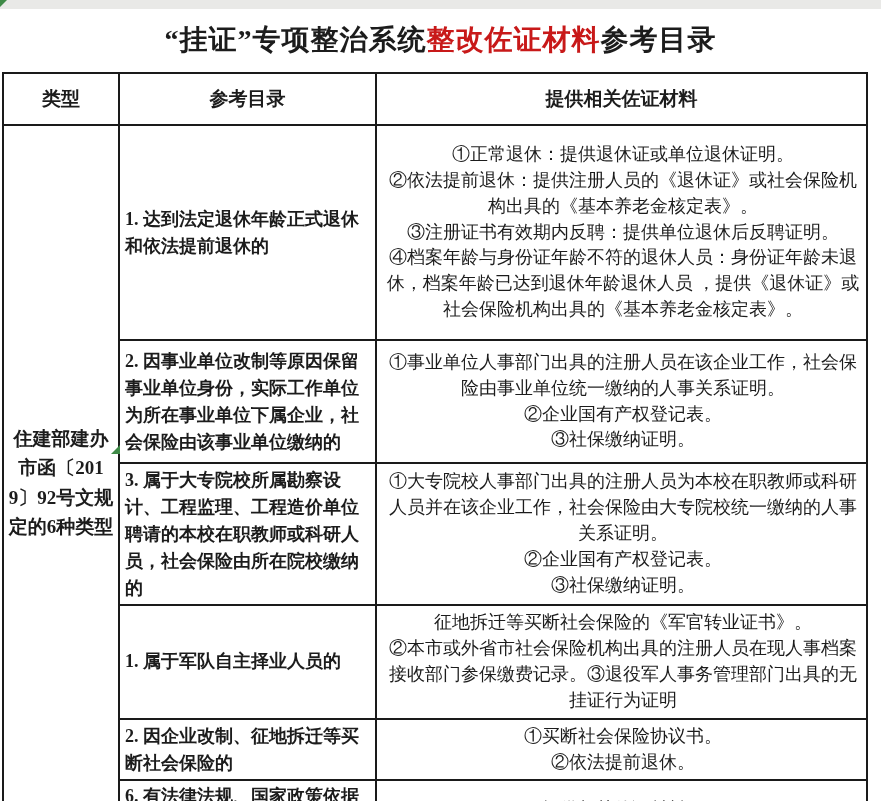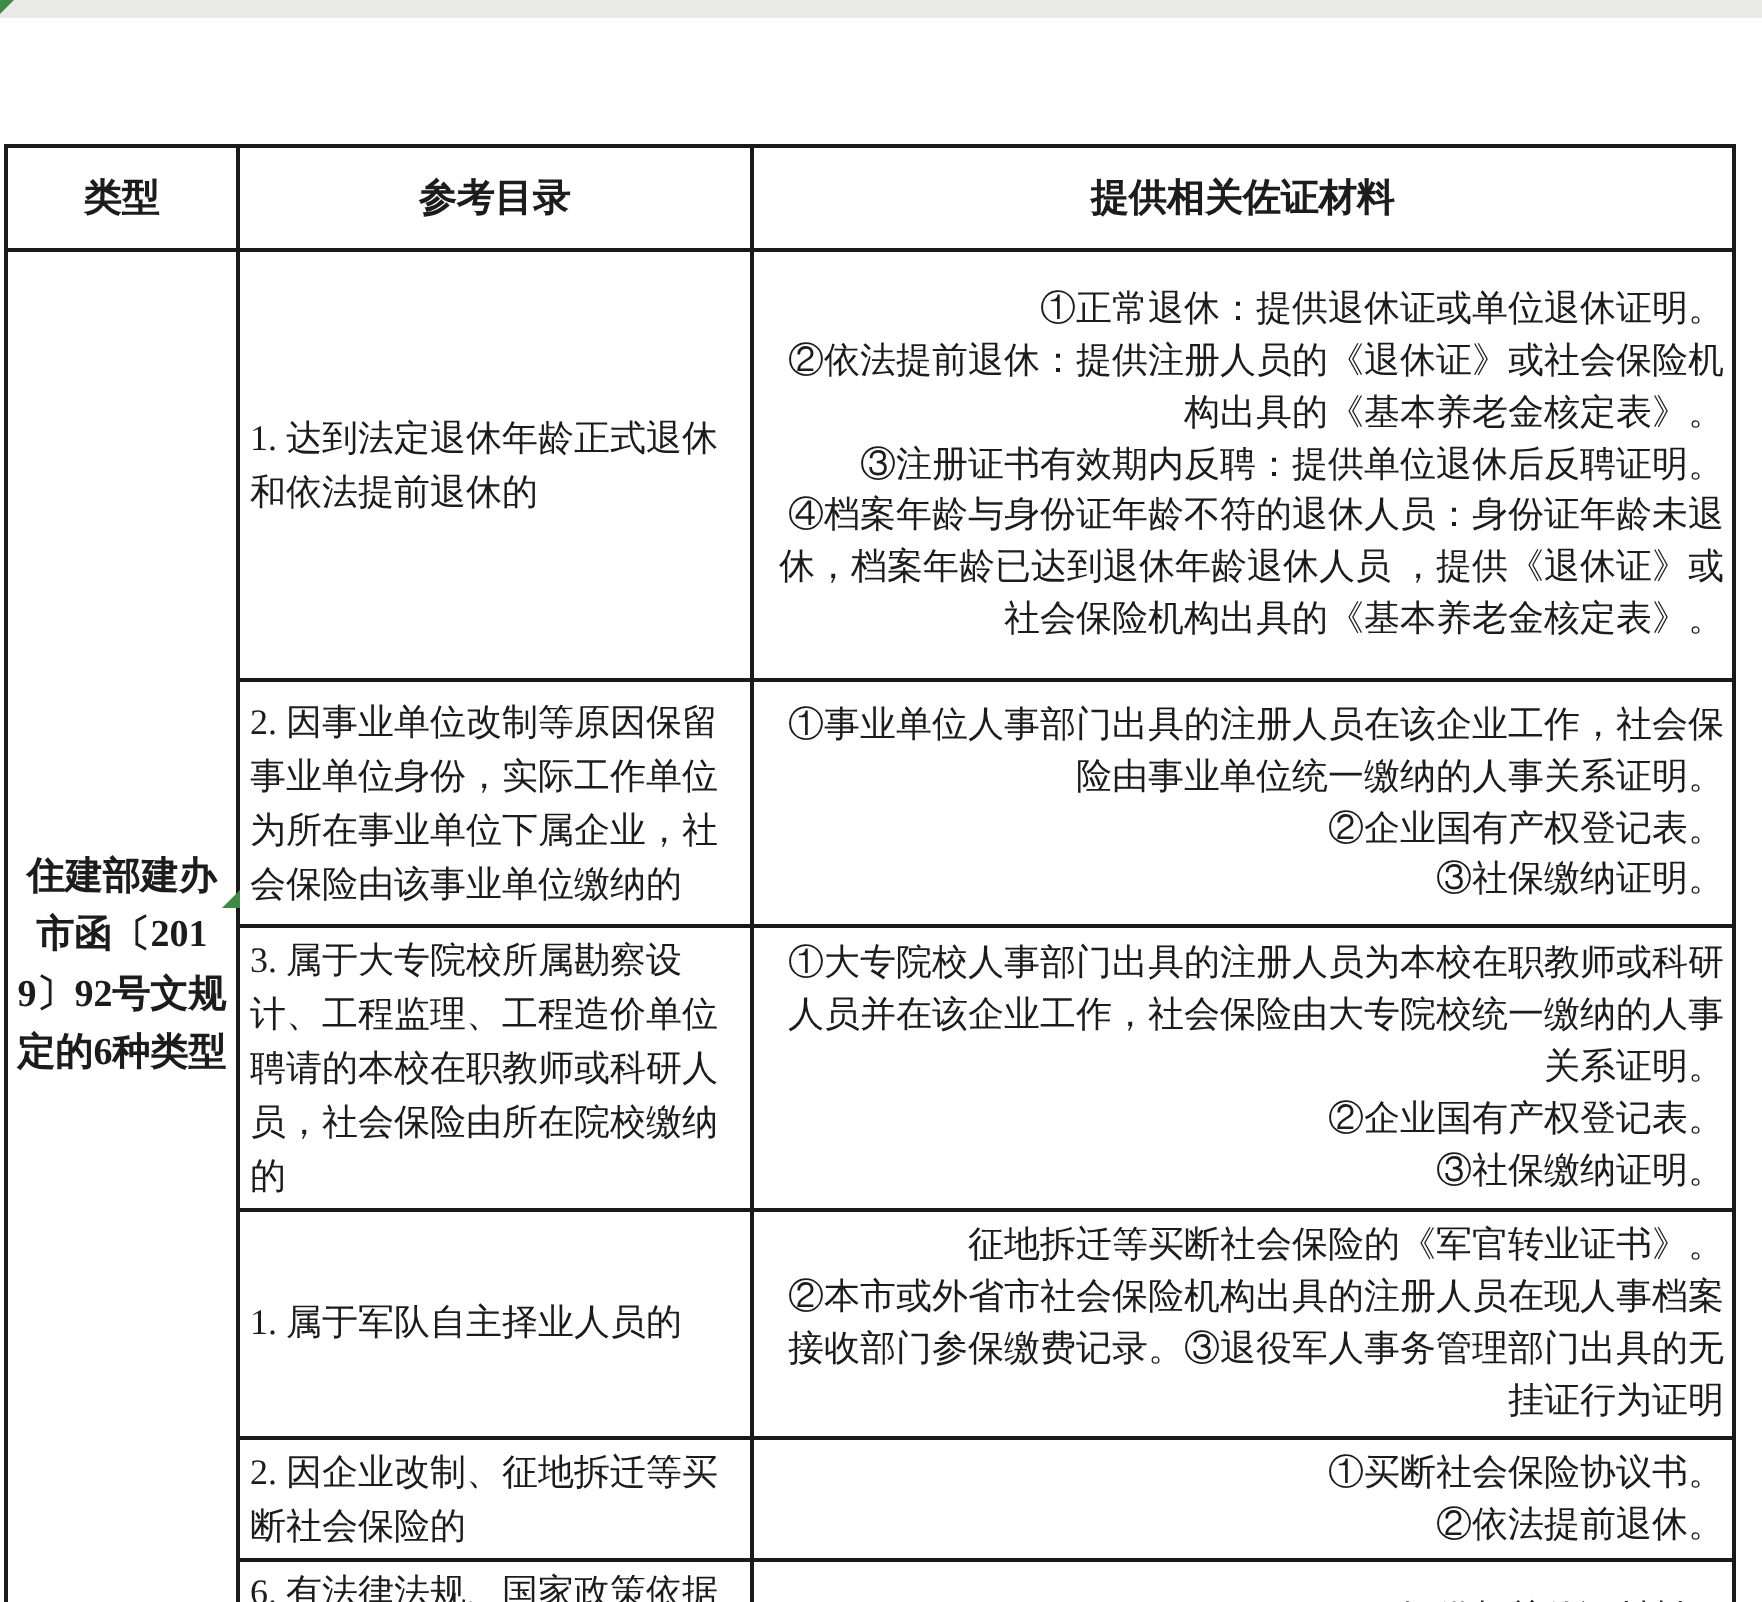--- a/index.html
+++ b/index.html
@@ -73,24 +73,25 @@
     padding: 2px 3px;
     line-height: 1.55;
     word-break: break-all;
   }
   td.situation {
     font-size: 18px;
     text-align: left;
     padding: 2px 2px 2px 5px;
     line-height: 1.5;
     word-break: break-all;
+    font-weight: bold;
   }
   td.materials {
     font-size: 18px;
-    text-align: right;
+    text-align: center;
     padding: 4px 4px 4px 7px;
     line-height: 1.44;
     white-space: pre-line;
     word-break: break-all;
   }
   tr.r-header { height: 52px; }
   tr.r1 { height: 215px; }
   tr.r2 { height: 123px; }
   tr.r3 { height: 142px; }
   tr.r4 { height: 105px; }
@@ -99,20 +100,23 @@
 </style>
 </head>
 <body>
 
 <div class="page">
 
   <div class="top-strip"></div>
   <div class="corner-mark"></div>
   <div class="cell-corner-mark"></div>
 
+  <div class="title-bar">
+    <div class="title-text"><span>“挂证”专项整治系统</span><span class="hl">整改佐证材料</span><span>参考目录</span></div>
+  </div>
 
   <table class="main">
     <colgroup>
       <col style="width:116px">
       <col style="width:257px">
       <col style="width:491px">
     </colgroup>
     <tbody>
       <tr class="r-header">
         <th class="hdr">类型</th>

